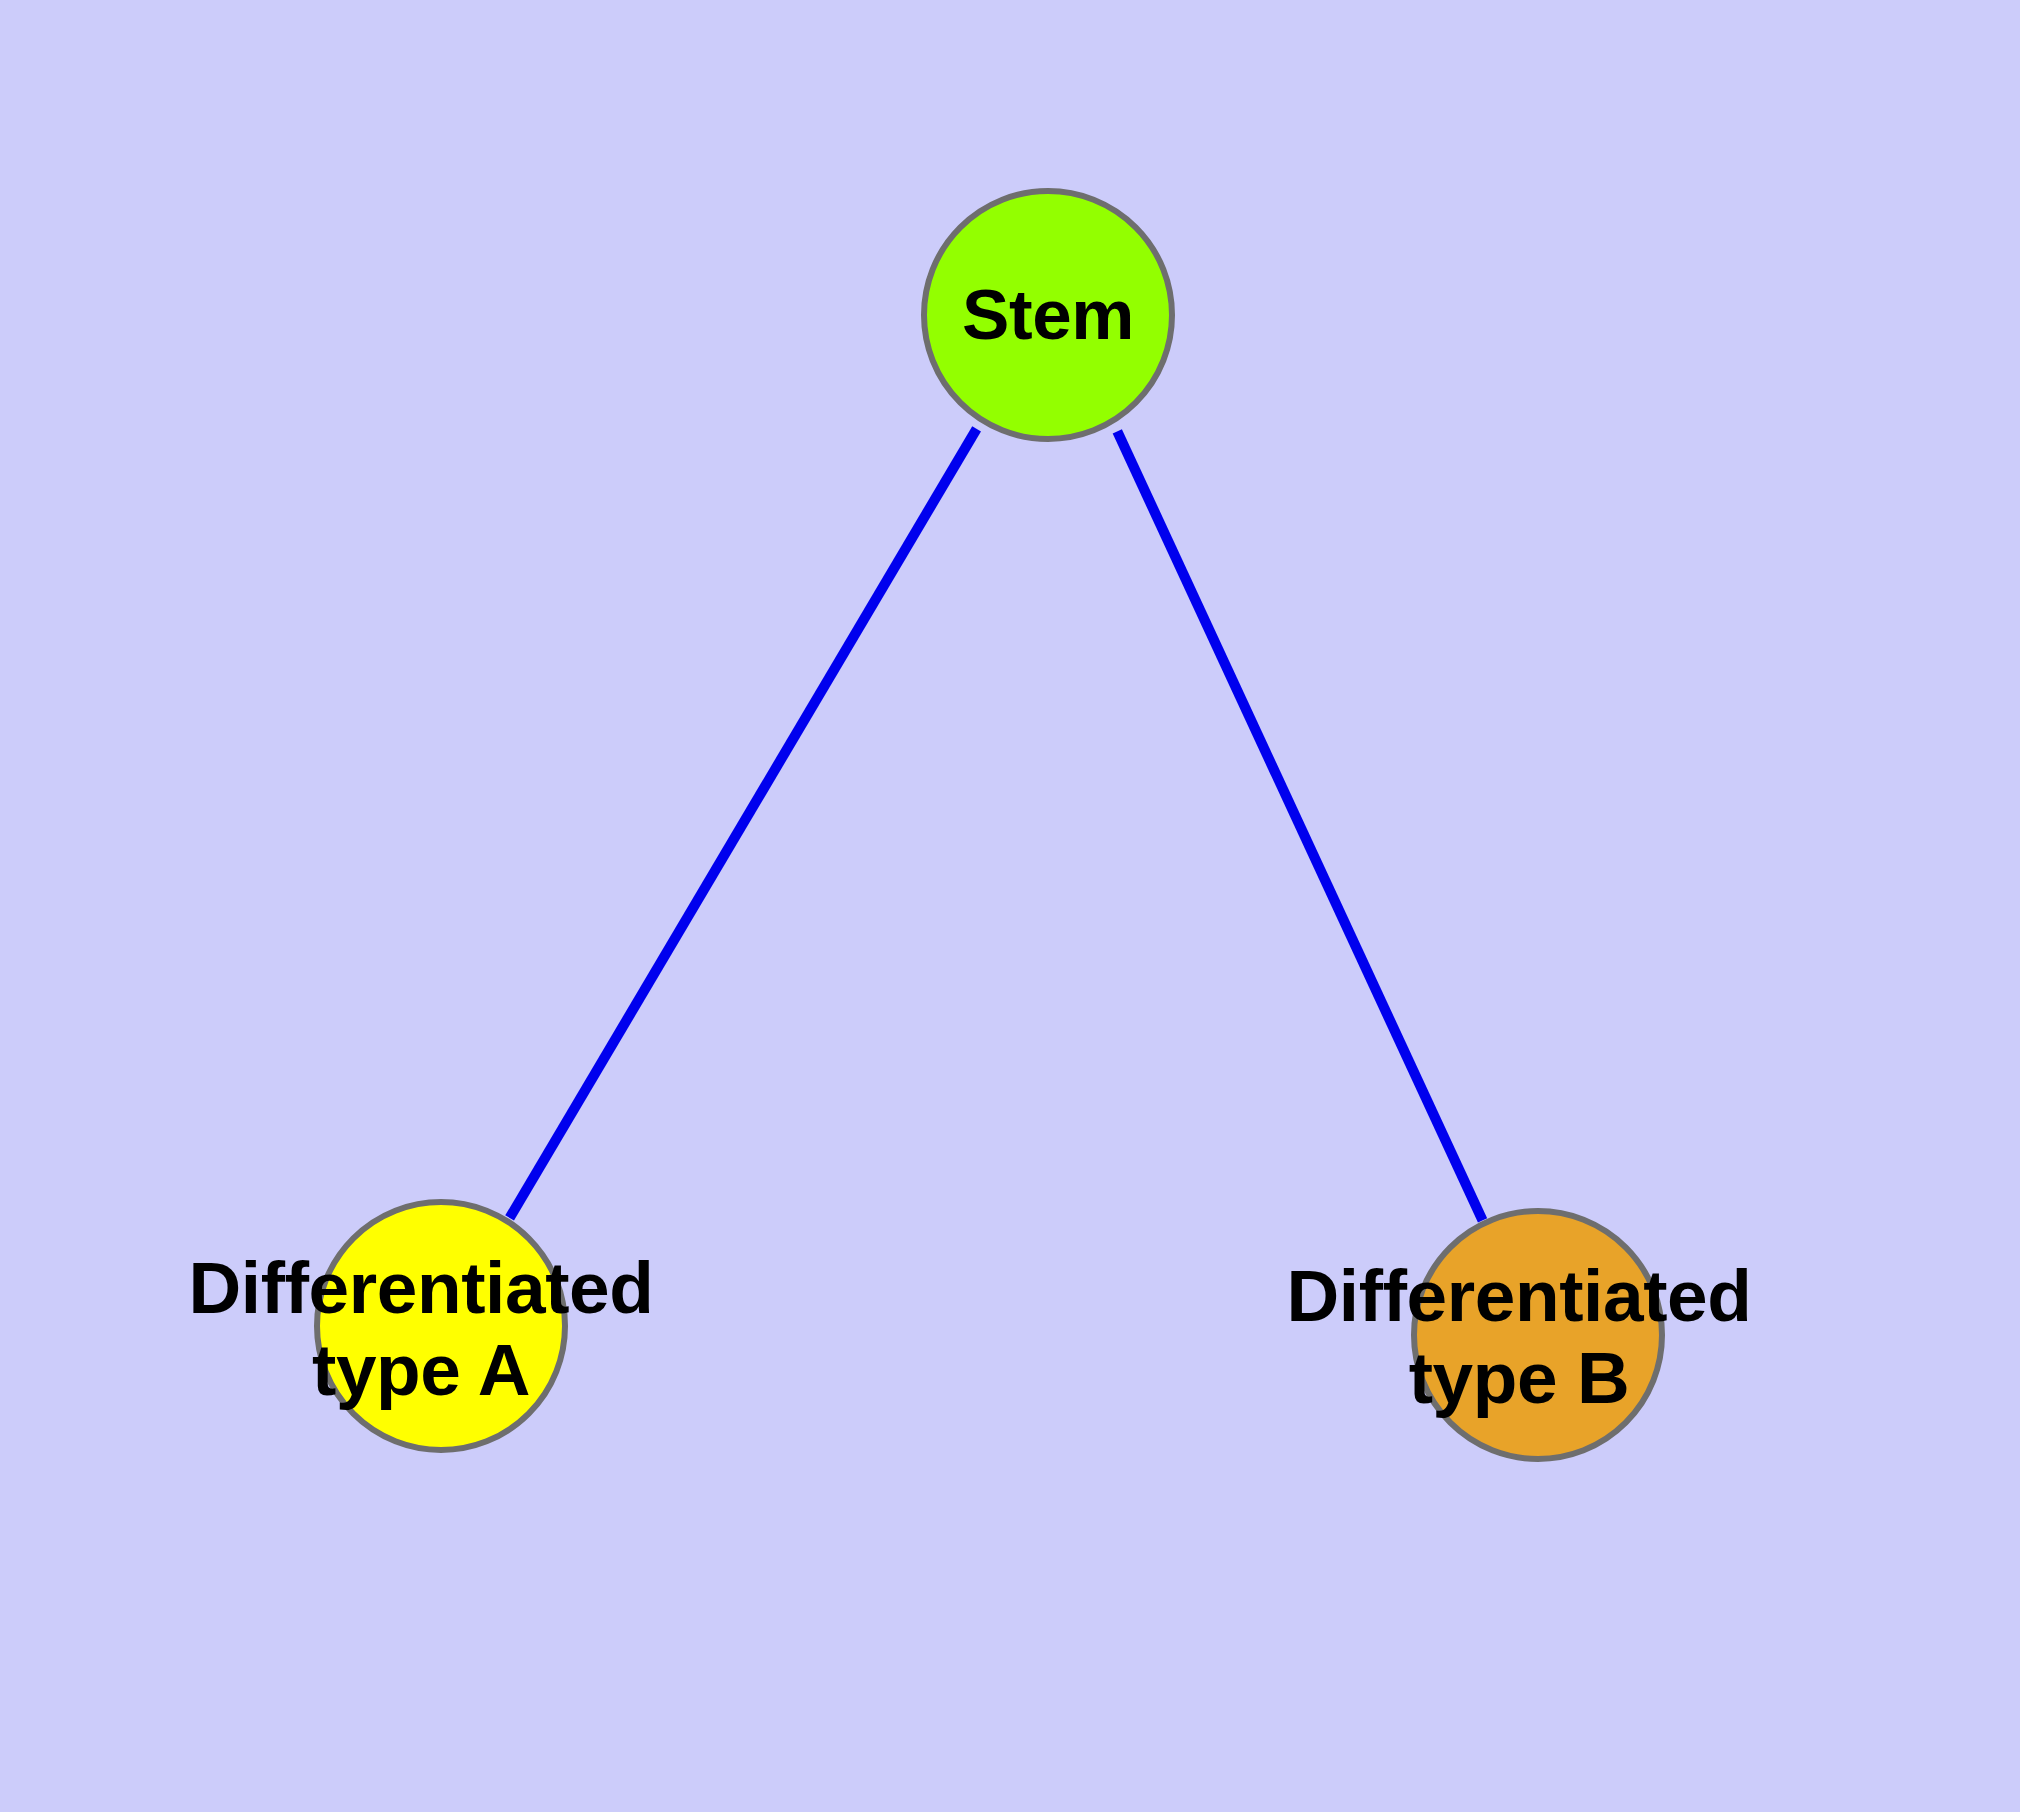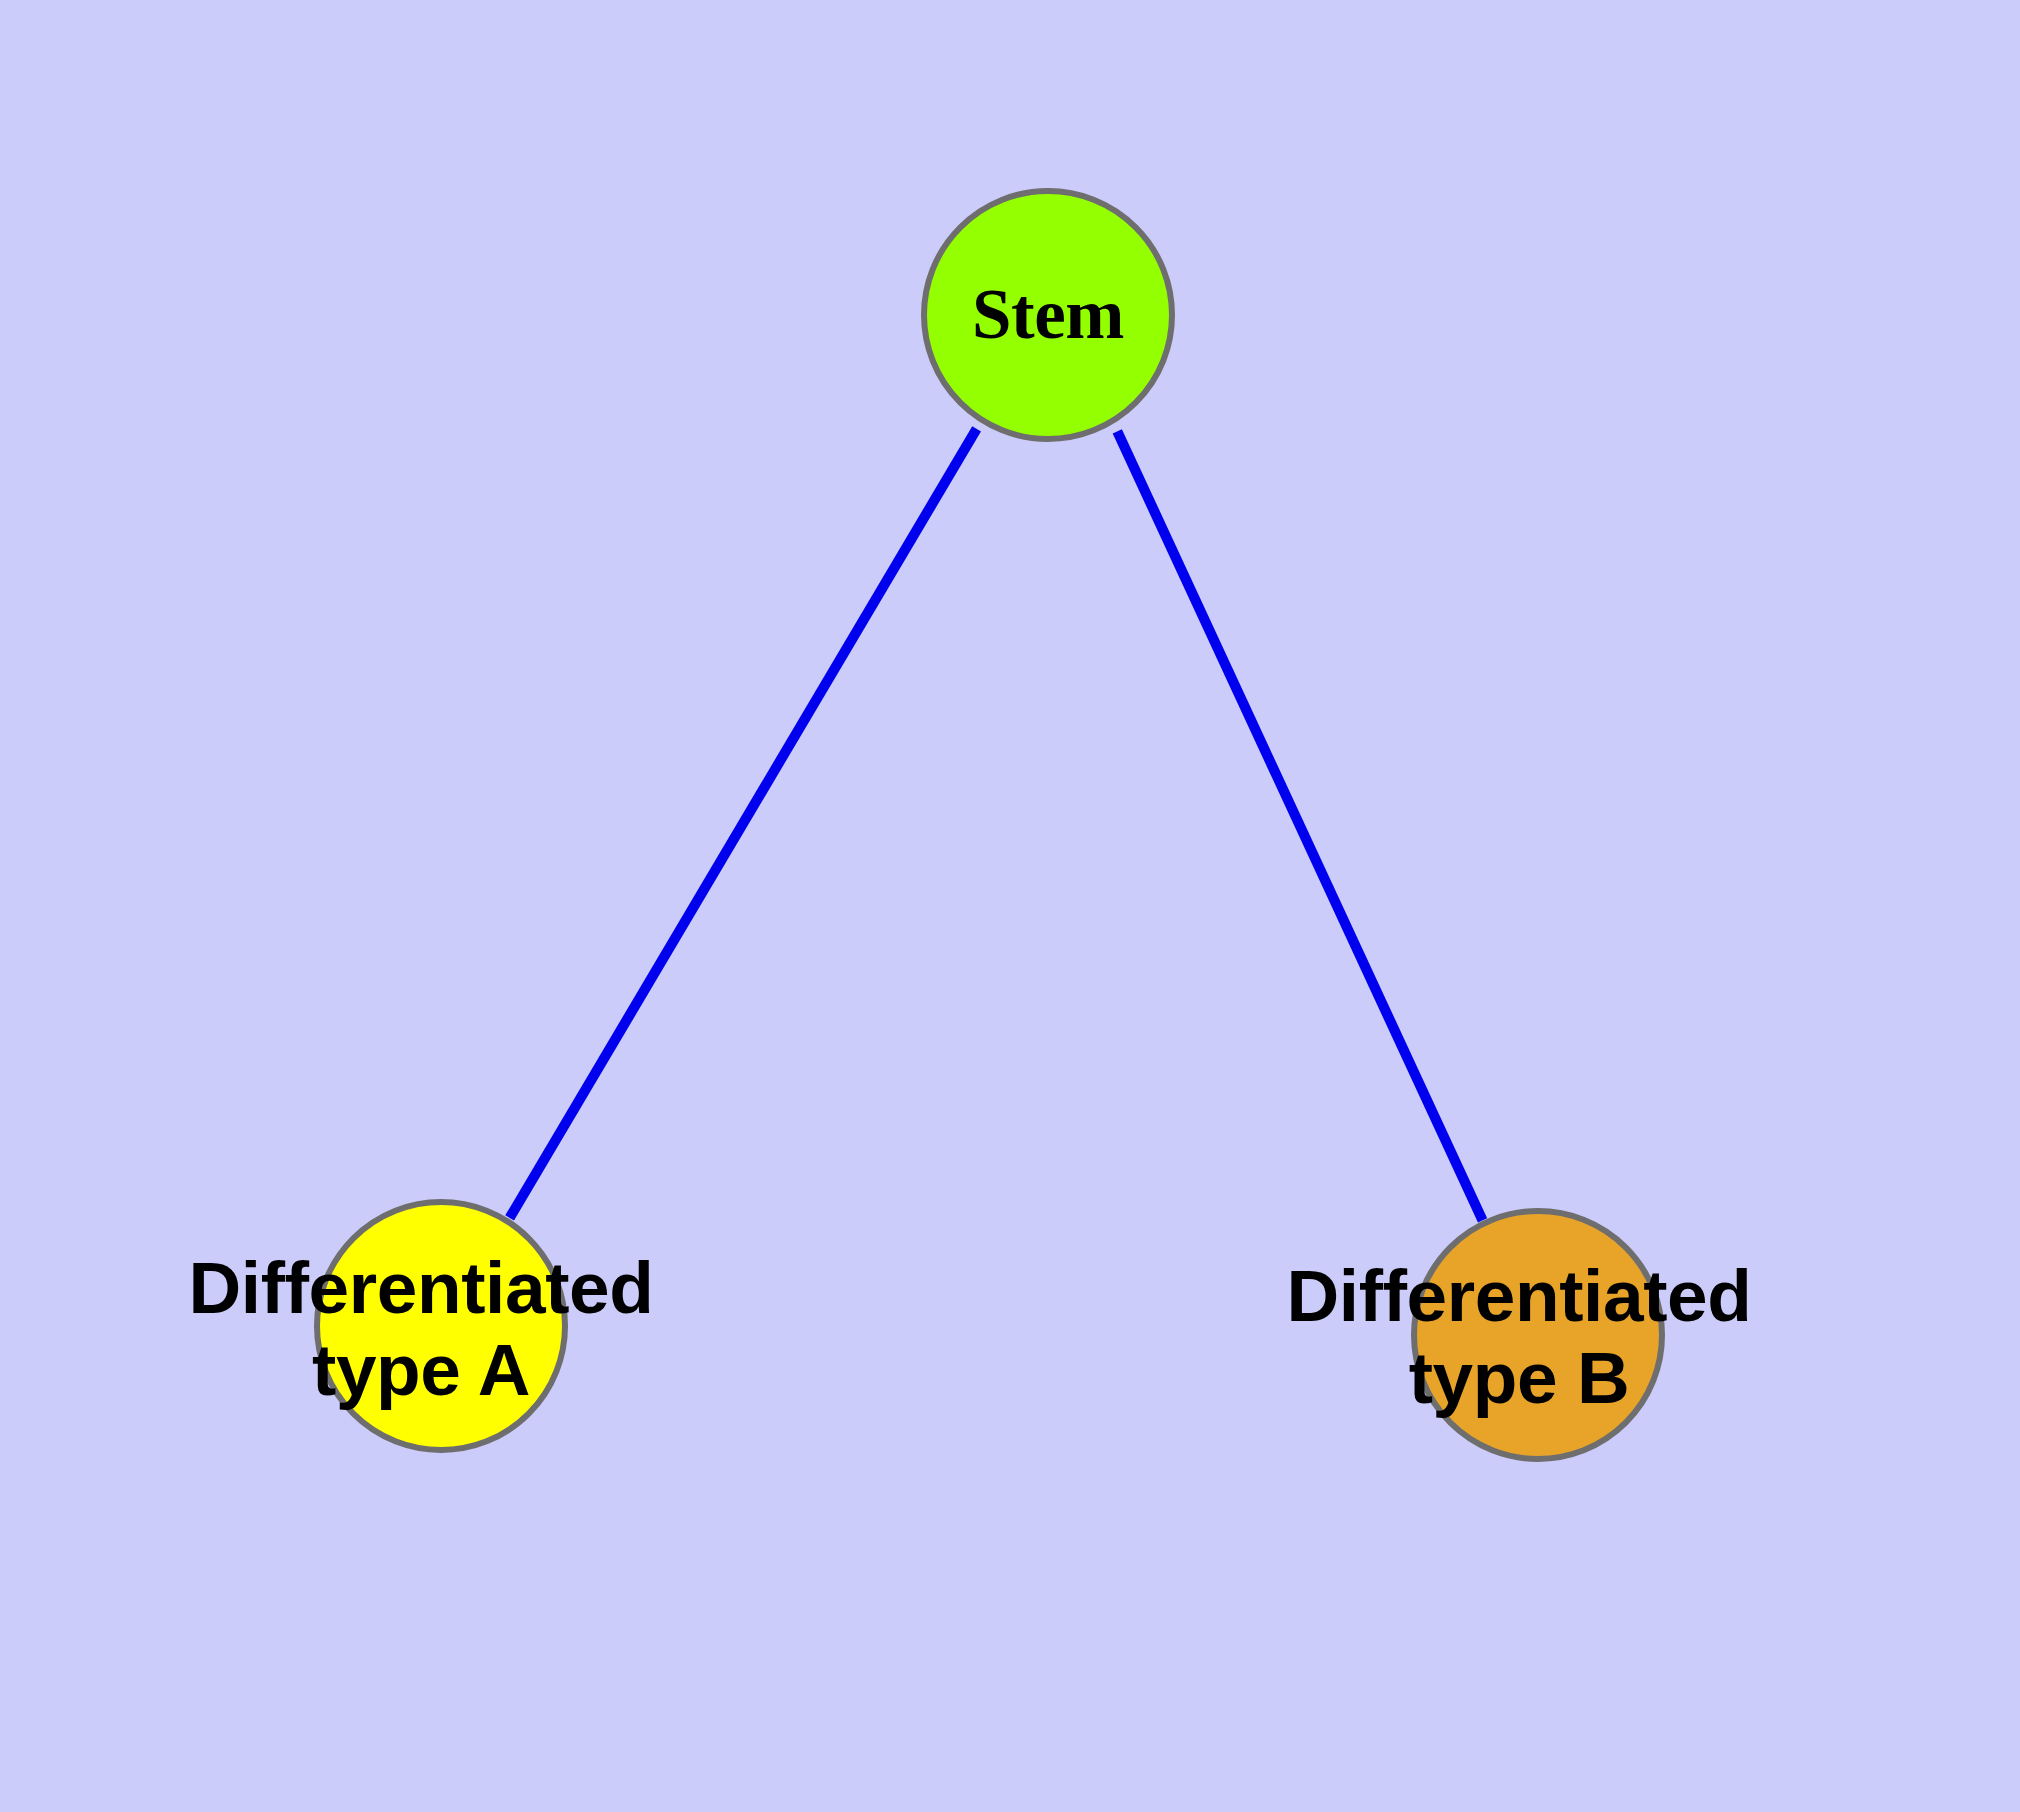--- a/index.html
+++ b/index.html
@@ -57,21 +57,20 @@
     white-space: pre;
     line-height: 1.12;
     letter-spacing: -0.4px;
     pointer-events: none;
   }
   #label-stem {
     left: 1048px;
     top: 315px;
     transform: translate(-50%, -50%);
     font-size: 71px;
-    font-family: Liberation Serif, serif;
   }
   #label-diff-a {
     left: 421px;
     top: 1329px;
     transform: translate(-50%, -50%);
     font-size: 73px;
   }
   #label-diff-b {
     left: 1519px;
     top: 1337px;

